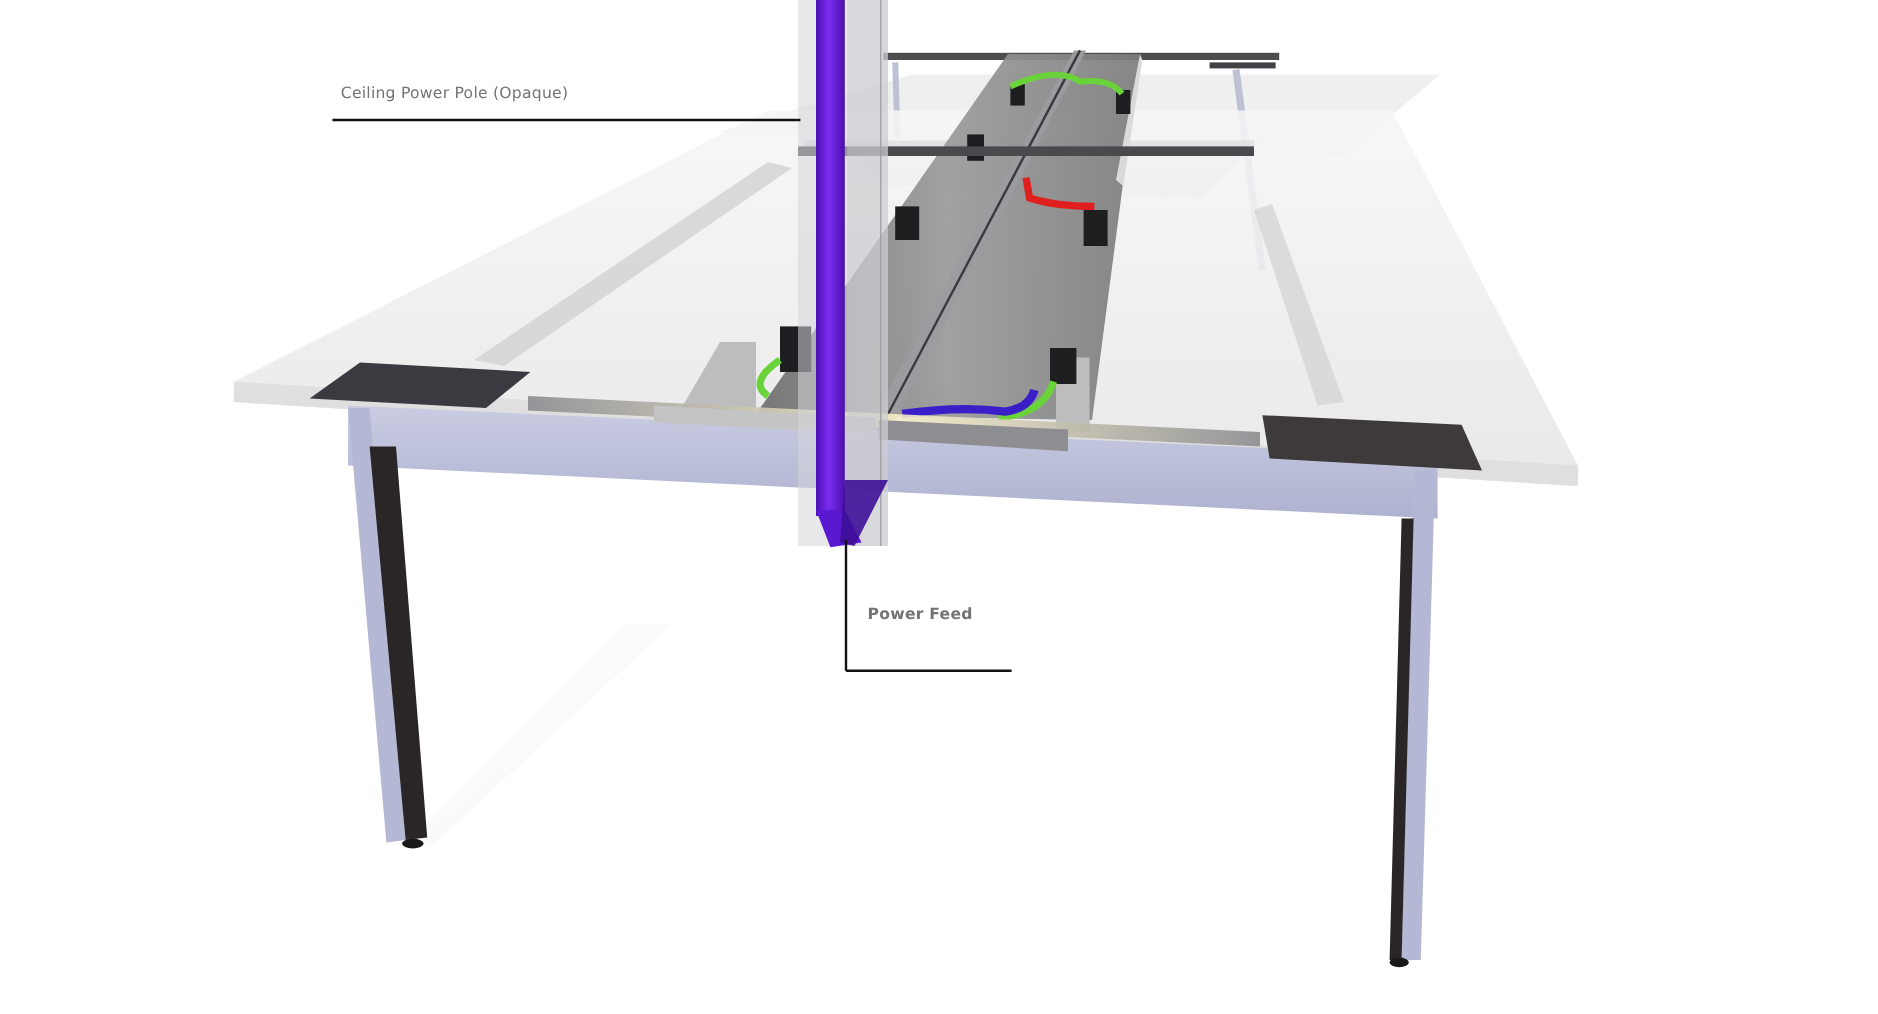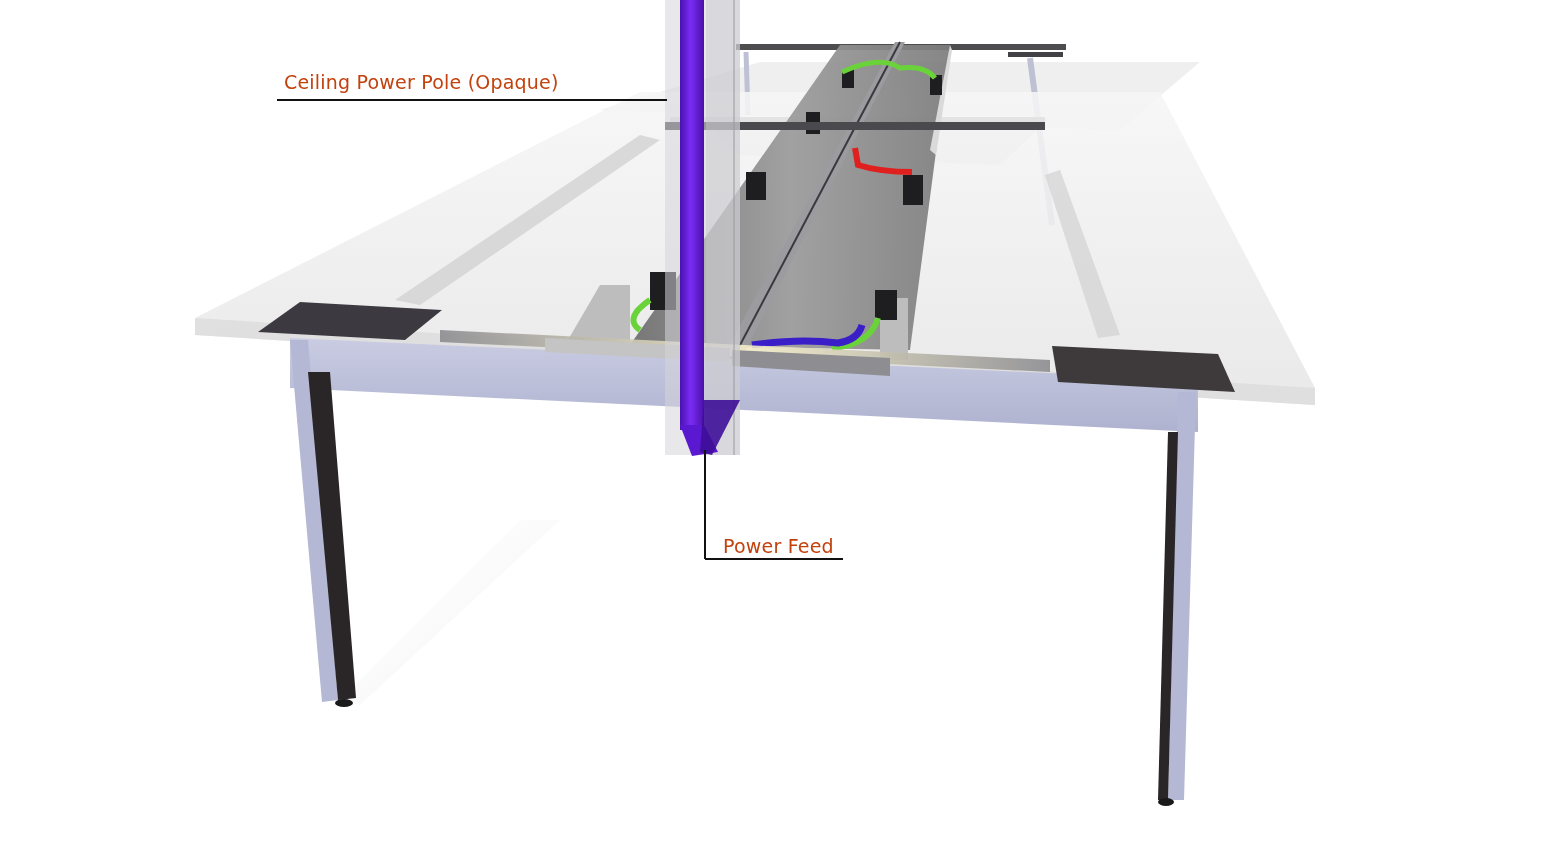--- a/index.html
+++ b/index.html
@@ -1,20 +1,20 @@
 <!DOCTYPE html>
 <html><head>
   <meta charset="utf-8">
   <style>
     html, body { margin: 0; padding: 0; background: #ffffff; }
     body { width: 1565px; height: 845px; overflow: hidden; position: relative; font-family: "DejaVu Sans", sans-serif; }
     #stage { position: absolute; left: 0; top: 0; width: 1565px; height: 845px; }
-    .callout-text { position: absolute; font-family: "DejaVu Sans", sans-serif; font-size: 19px; color: #c2410c; white-space: nowrap; letter-spacing: 0.2px; }
+    .callout-text { position: absolute; font-family: "DejaVu Sans", sans-serif; font-size: 13px; color: #737373; white-space: nowrap; letter-spacing: 0.2px; }
     #label-pole { left: 284px; top: 71px; }
-    #label-feed { left: 723px; top: 535px; }
+    #label-feed { left: 723px; top: 505px; font-weight: bold; }
   </style>
 </head>
 <body>
 
 <svg id="stage" viewBox="0 0 1565 845" xmlns="http://www.w3.org/2000/svg">
   <defs>
     <linearGradient id="topGrad" x1="0" y1="0" x2="0" y2="1">
       <stop offset="0" stop-color="#f6f6f6"></stop>
       <stop offset="1" stop-color="#e6e6e6"></stop>
     </linearGradient>

